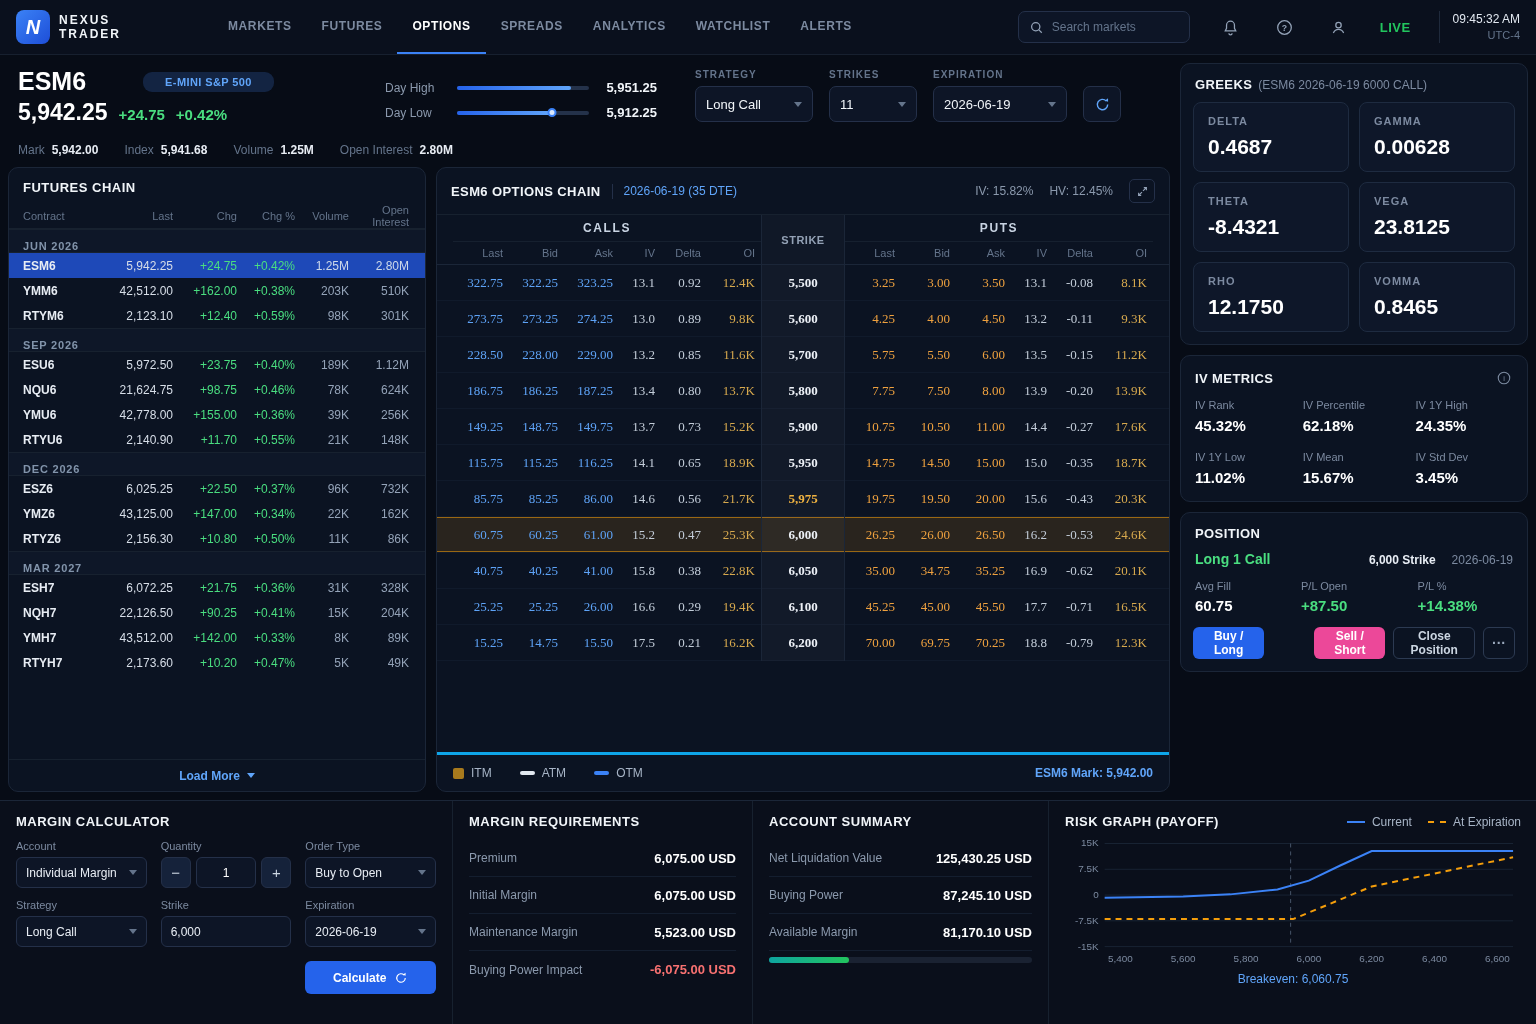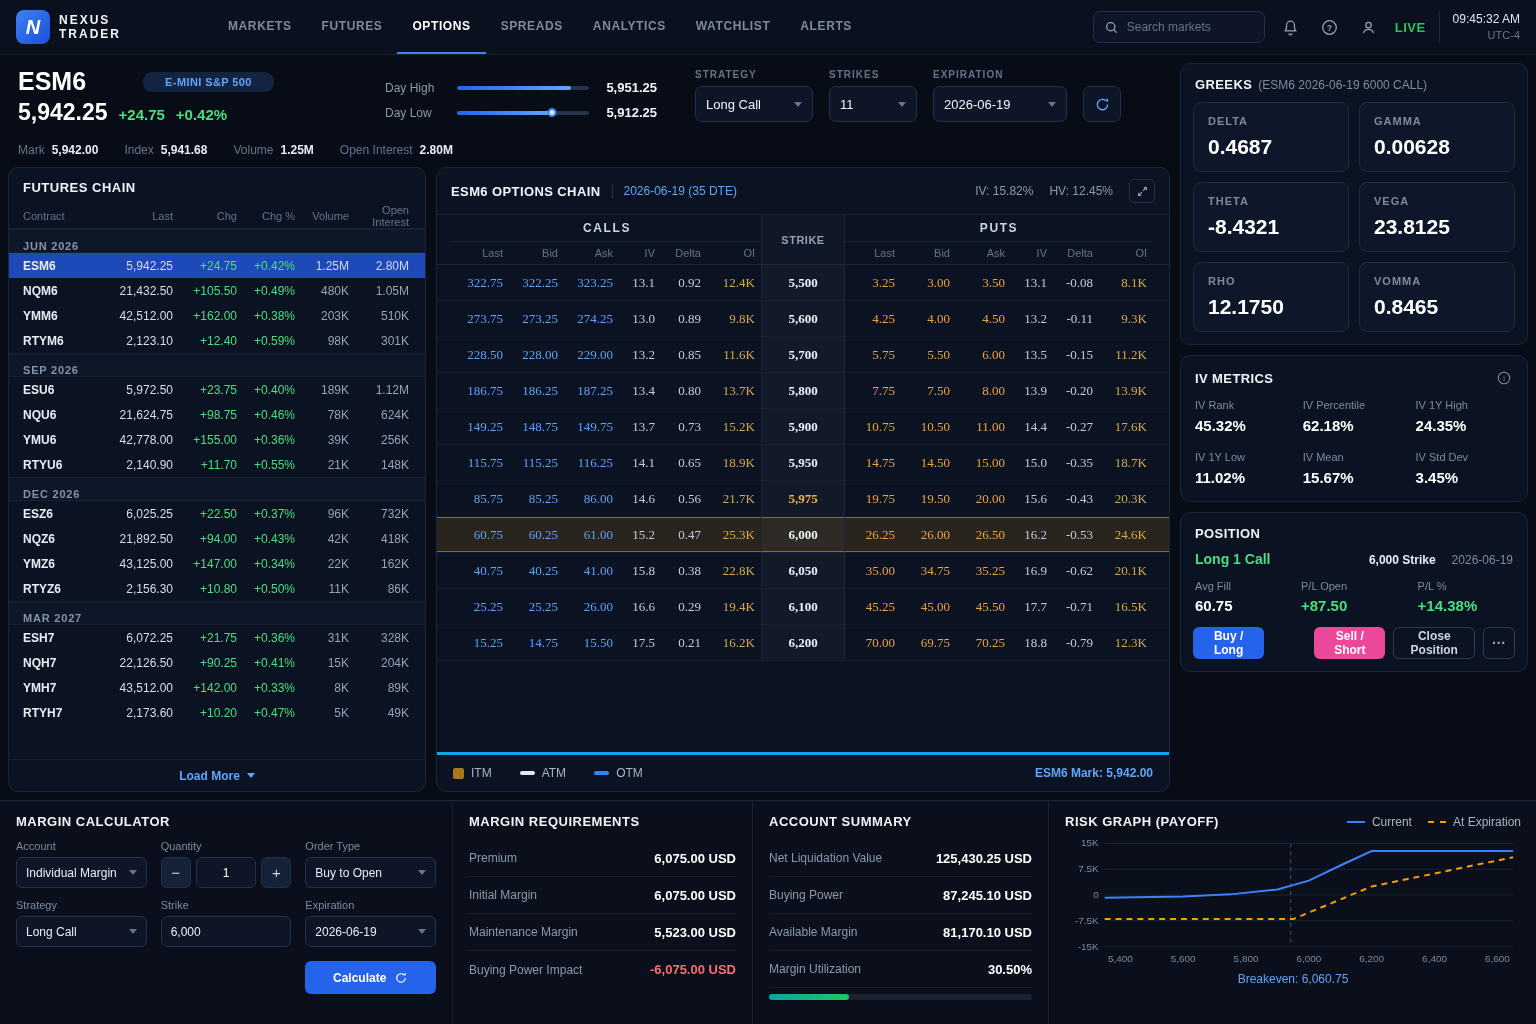--- a/index.html
+++ b/index.html
@@ -12,21 +12,21 @@
     border-bottom:1px solid #17202f; background:#0a101d; gap:14px; }
   .logo { display:flex; align-items:center; gap:9px; }
   .logo-mark { width:34px; height:34px; border-radius:8px;
     background:linear-gradient(135deg,#3b82f6,#1d4ed8); color:#fff; font-weight:bold;
     font-style:italic; font-size:20px; display:flex; align-items:center; justify-content:center; }
   .logo-text { font-size:12px; font-weight:bold; letter-spacing:2px; line-height:1.2; color:#f1f5f9; }
   .nav { display:flex; height:54px; margin-left:78px; }
   .nav-item { padding:0 15px; display:flex; align-items:center; font-size:12px; font-weight:bold;
     letter-spacing:.6px; color:#7c8aa0; cursor:pointer; border-bottom:2px solid transparent; }
   .nav-item.active { color:#fff; border-bottom-color:#3b82f6; }
-  .topbar-right { margin-left:auto; display:flex; align-items:center; gap:13px; }
+  .topbar-right { margin-left:auto; display:flex; align-items:center; gap:28px; }
   .search-box { display:flex; align-items:center; gap:7px; background:#0d1526;
     border:1px solid #243049; border-radius:7px; height:32px; padding:0 10px; width:172px; }
   .search-box input { background:transparent; border:0; outline:0; color:#e2e8f0;
     font-size:12px; width:124px; font-family:inherit; }
   .search-box input::placeholder { color:#64748b; }
   .icon-btn { width:26px; height:26px; display:flex; align-items:center; justify-content:center; cursor:pointer; }
   .live { color:#22c55e; font-weight:bold; font-size:13px; letter-spacing:.5px; }
   .clock { text-align:right; font-size:12px; border-left:1px solid #1f2a3c; padding-left:13px; line-height:1.35; }
   .clock .tz { color:#64748b; font-size:11px; }
 
@@ -375,28 +375,20 @@
 
               <div class="frow selected">
                 <span class="contract">ESM6</span>
                 <span class="num">5,942.25</span>
                 <span class="num green">+24.75</span>
                 <span class="num green">+0.42%</span>
                 <span class="num dim">1.25M</span>
                 <span class="num dim">2.80M</span>
               </div>
 
-              <div class="frow">
-                <span class="contract">NQM6</span>
-                <span class="num">21,432.50</span>
-                <span class="num green">+105.50</span>
-                <span class="num green">+0.49%</span>
-                <span class="num dim">480K</span>
-                <span class="num dim">1.05M</span>
-              </div>
 
               <div class="frow">
                 <span class="contract">YMM6</span>
                 <span class="num">42,512.00</span>
                 <span class="num green">+162.00</span>
                 <span class="num green">+0.38%</span>
                 <span class="num dim">203K</span>
                 <span class="num dim">510K</span>
               </div>
 
@@ -455,28 +447,20 @@
 
               <div class="frow">
                 <span class="contract">ESZ6</span>
                 <span class="num">6,025.25</span>
                 <span class="num green">+22.50</span>
                 <span class="num green">+0.37%</span>
                 <span class="num dim">96K</span>
                 <span class="num dim">732K</span>
               </div>
 
-              <div class="frow">
-                <span class="contract">NQZ6</span>
-                <span class="num">21,892.50</span>
-                <span class="num green">+94.00</span>
-                <span class="num green">+0.43%</span>
-                <span class="num dim">42K</span>
-                <span class="num dim">418K</span>
-              </div>
 
               <div class="frow">
                 <span class="contract">YMZ6</span>
                 <span class="num">43,125.00</span>
                 <span class="num green">+147.00</span>
                 <span class="num green">+0.34%</span>
                 <span class="num dim">22K</span>
                 <span class="num dim">162K</span>
               </div>
 
@@ -1014,24 +998,20 @@
         <div class="kv-row">
           <span class="kv-label">Buying Power</span>
           <span class="kv-value">87,245.10 USD</span>
         </div>
 
         <div class="kv-row">
           <span class="kv-label">Available Margin</span>
           <span class="kv-value">81,170.10 USD</span>
         </div>
 
-      <div class="kv-row">
-        <span class="kv-label">Margin Utilization</span>
-        <span class="kv-value">30.50%</span>
-      </div>
       <div class="util-track">
         <div class="util-fill" style="width: 30.5%;"></div>
       </div>
     </section>
 
     <section class="bsec rgraph">
       <div class="rg-head">
         <div class="bsec-title" style="margin-bottom:0">RISK GRAPH (PAYOFF)</div>
         <div class="rg-legend">
           <span class="lg">

